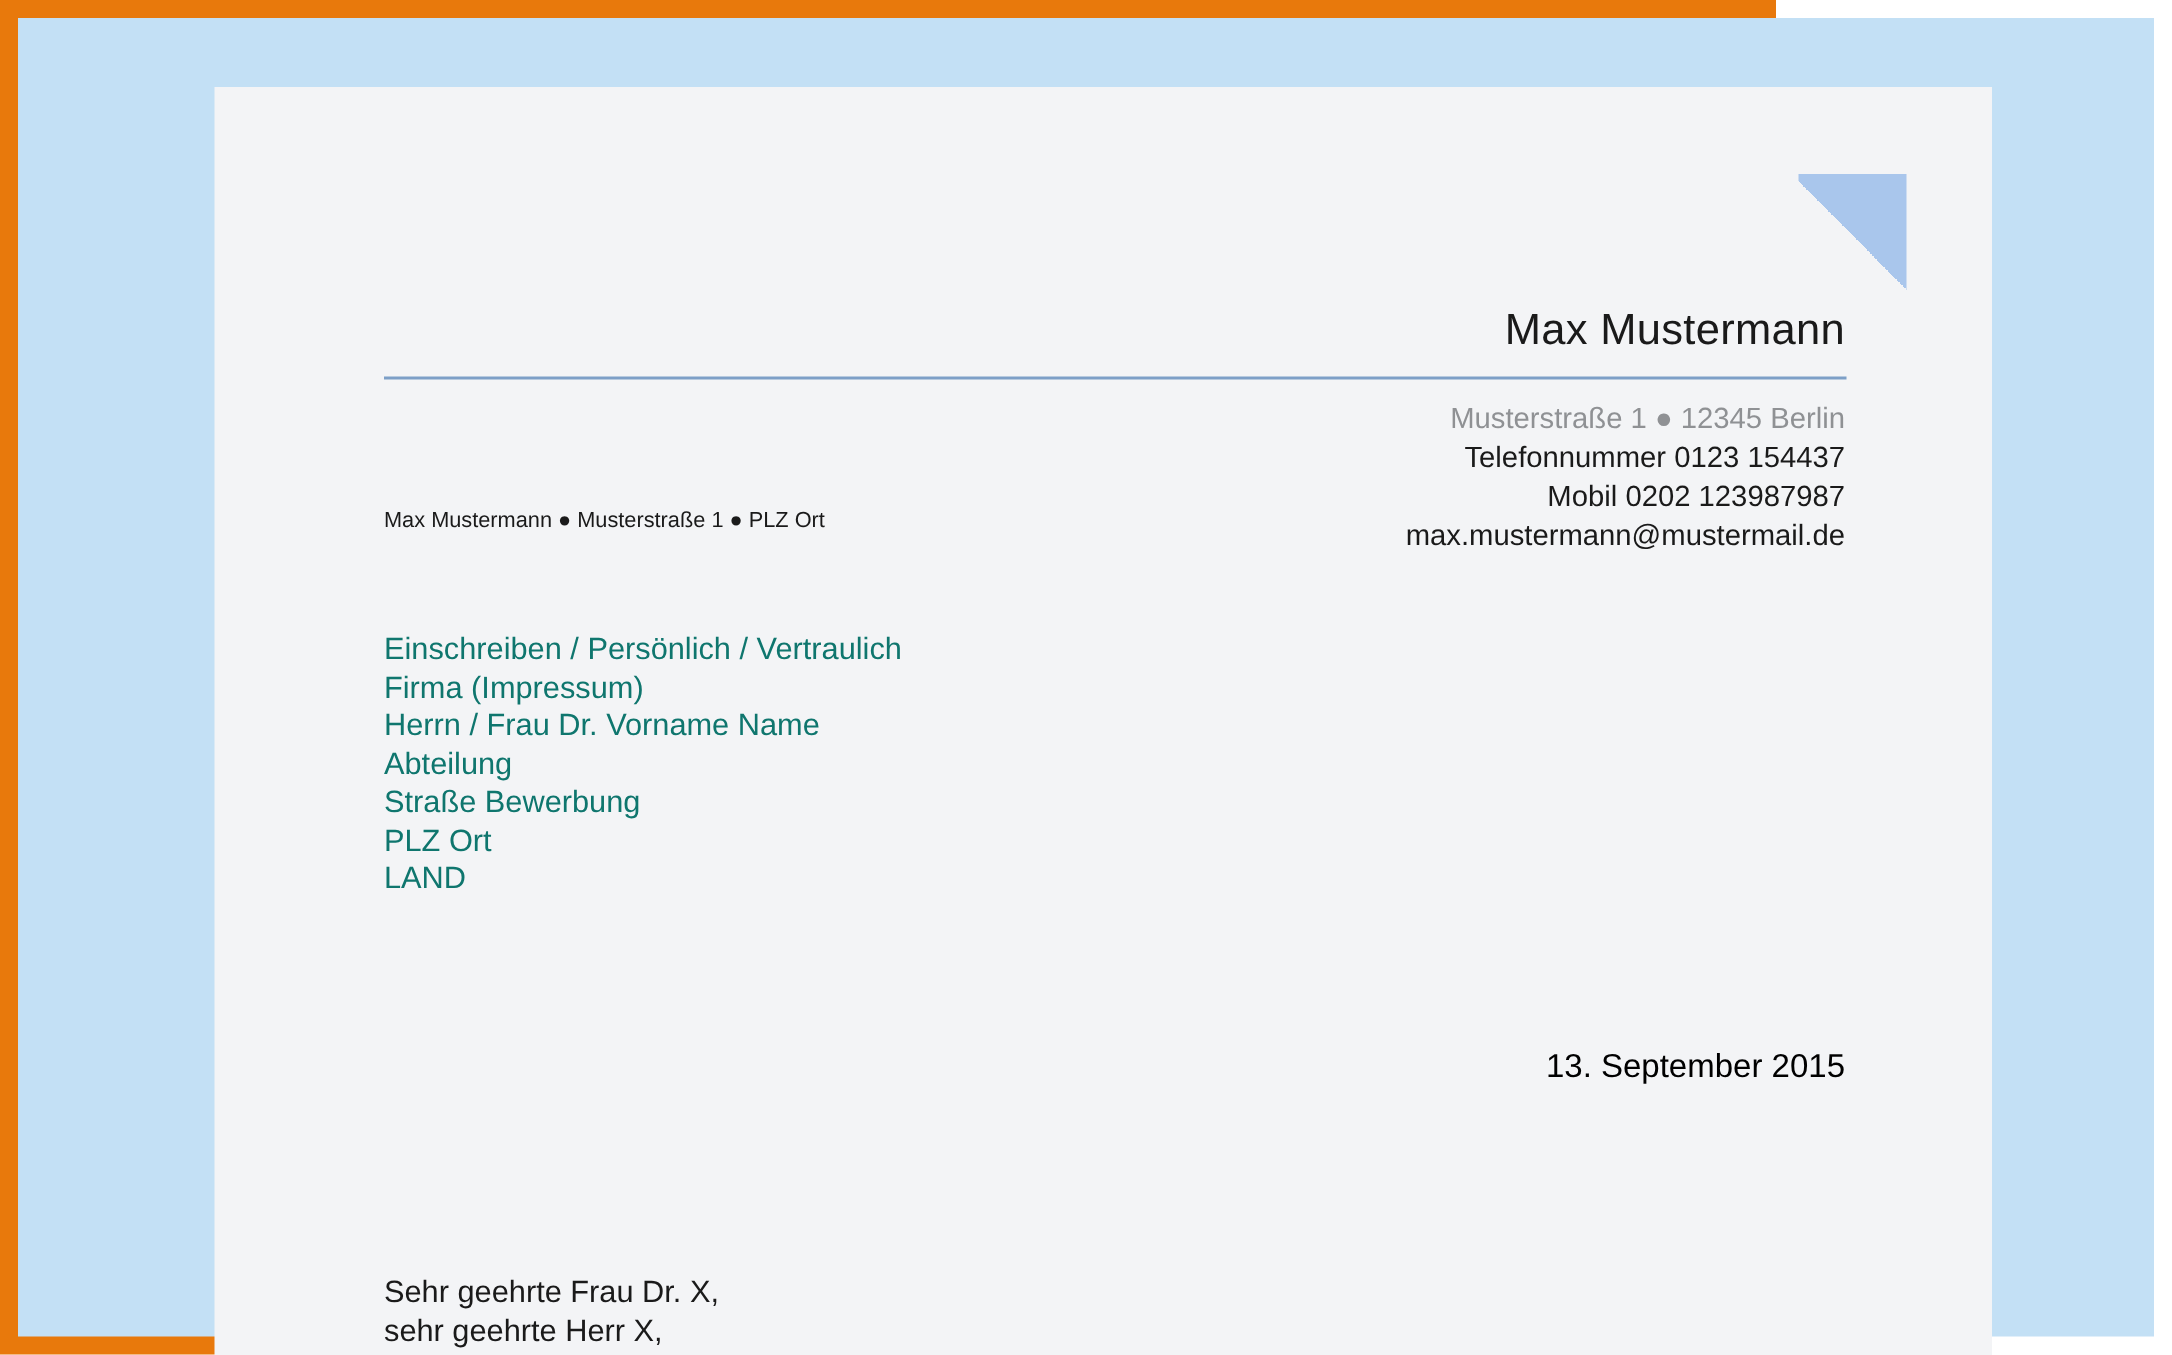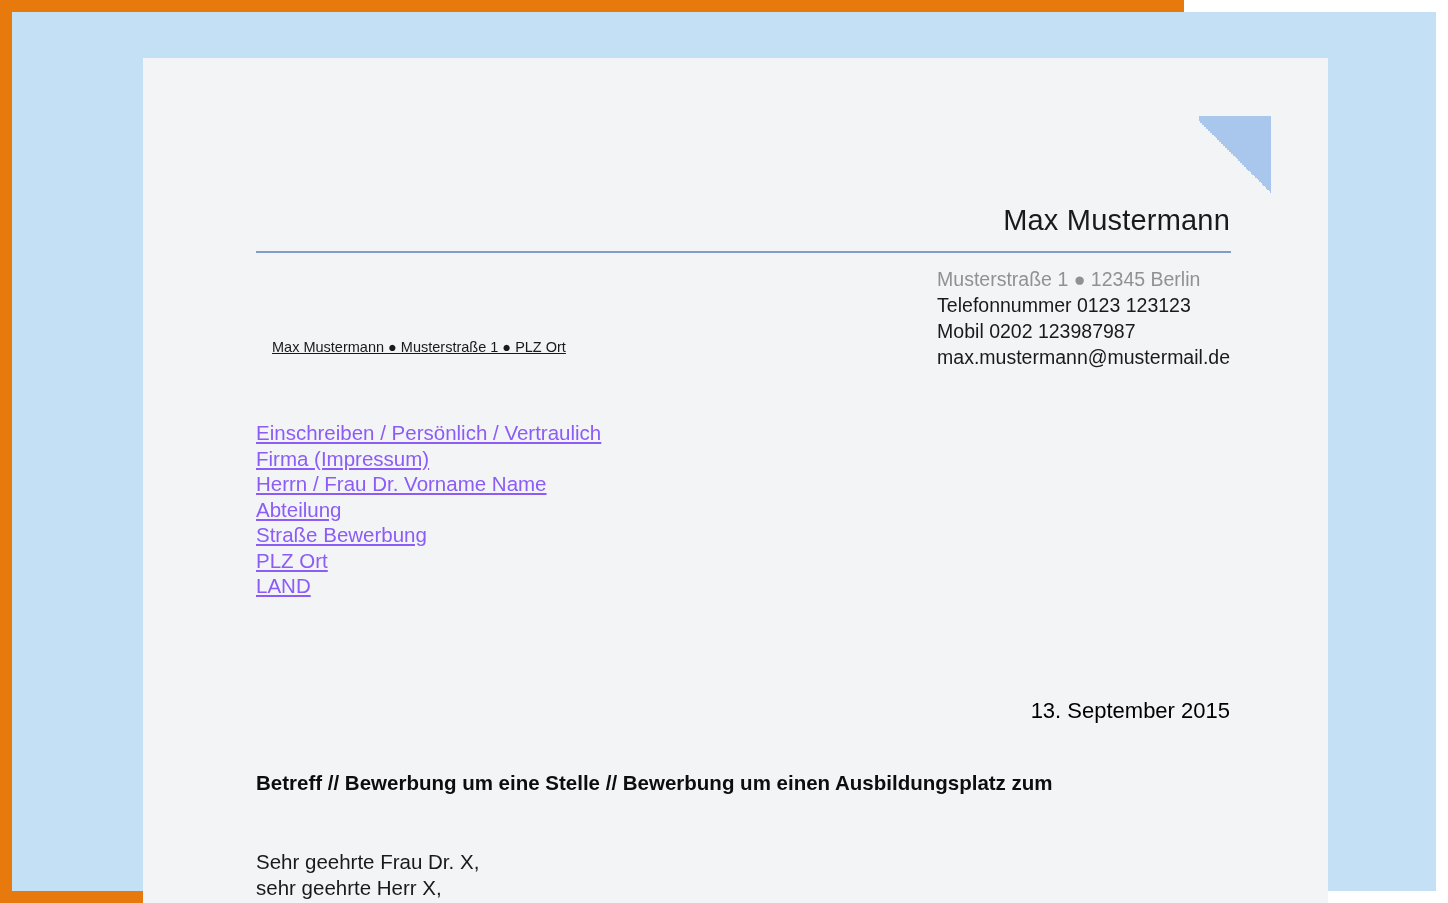--- a/index.html
+++ b/index.html
@@ -72,48 +72,46 @@
     right: 97px;
     top: 193px;
     height: 2px;
     background: #7d9fc7;
   }
 
   .contact-block {
     position: absolute;
     right: 98px;
     top: 208px;
+    text-align: right;
     font-size: 19.5px;
     line-height: 26px;
     color: #1a1a1a;
     white-space: nowrap;
   }
   .contact-block .addr {
     color: #8f9194;
   }
 
   .return-line {
     position: absolute;
     left: 113px;
     top: 281px;
     font-size: 14.5px;
     color: #1a1a1a;
-    text-decoration: underline;
     white-space: nowrap;
-    margin-left: 16px;
   }
 
   .recipient {
     position: absolute;
     left: 113px;
     top: 362px;
     font-size: 20.5px;
     line-height: 25.5px;
-    color: #8b5cf6;
-    text-decoration: underline;
+    color: #0f766e;
   }
   .recipient div { white-space: nowrap; }
 
   .date {
     position: absolute;
     right: 98px;
     top: 640px;
     font-size: 22px;
     color: #000000;
     white-space: nowrap;
@@ -148,40 +146,39 @@
     <div class="page">
 
       <div class="corner-triangle-inner"></div>
 
       <div class="sender-name">Max Mustermann</div>
 
       <div class="header-rule"></div>
 
       <div class="contact-block">
         <div class="addr">Musterstraße 1 ● 12345 Berlin</div>
-        <div>Telefonnummer 0123 123123</div>
+        <div>Telefonnummer 0123 154437</div>
         <div>Mobil  0202  123987987</div>
         <div>max.mustermann@mustermail.de</div>
       </div>
 
       <div class="return-line">Max Mustermann ● Musterstraße 1 ● PLZ Ort</div>
 
       <div class="recipient">
         <div>Einschreiben / Persönlich / Vertraulich</div>
         <div>Firma (Impressum)</div>
         <div>Herrn / Frau Dr. Vorname Name</div>
         <div>Abteilung</div>
         <div>Straße Bewerbung</div>
         <div>PLZ Ort</div>
         <div>LAND</div>
       </div>
 
       <div class="date">13. September 2015</div>
 
-      <div class="subject">Betreff // Bewerbung um eine Stelle // Bewerbung um einen Ausbildungsplatz zum</div>
 
       <div class="salutation">
         <div>Sehr geehrte Frau Dr. X,</div>
         <div>sehr geehrte Herr X,</div>
         <div>Sehr geehrte Damen und Herren,</div>
       </div>
 
     </div>
   </div>
 </div>

